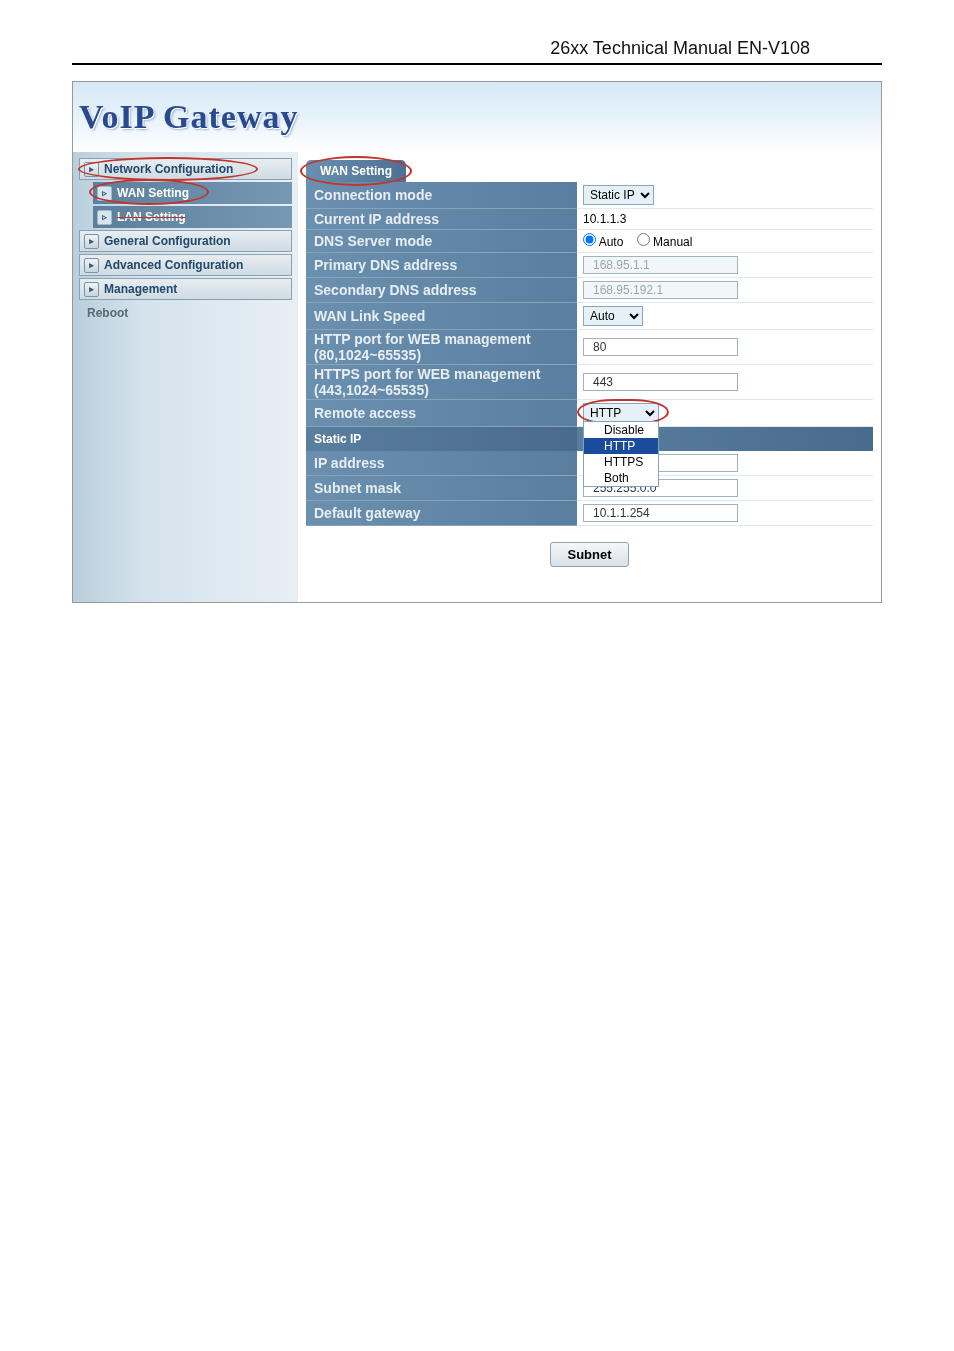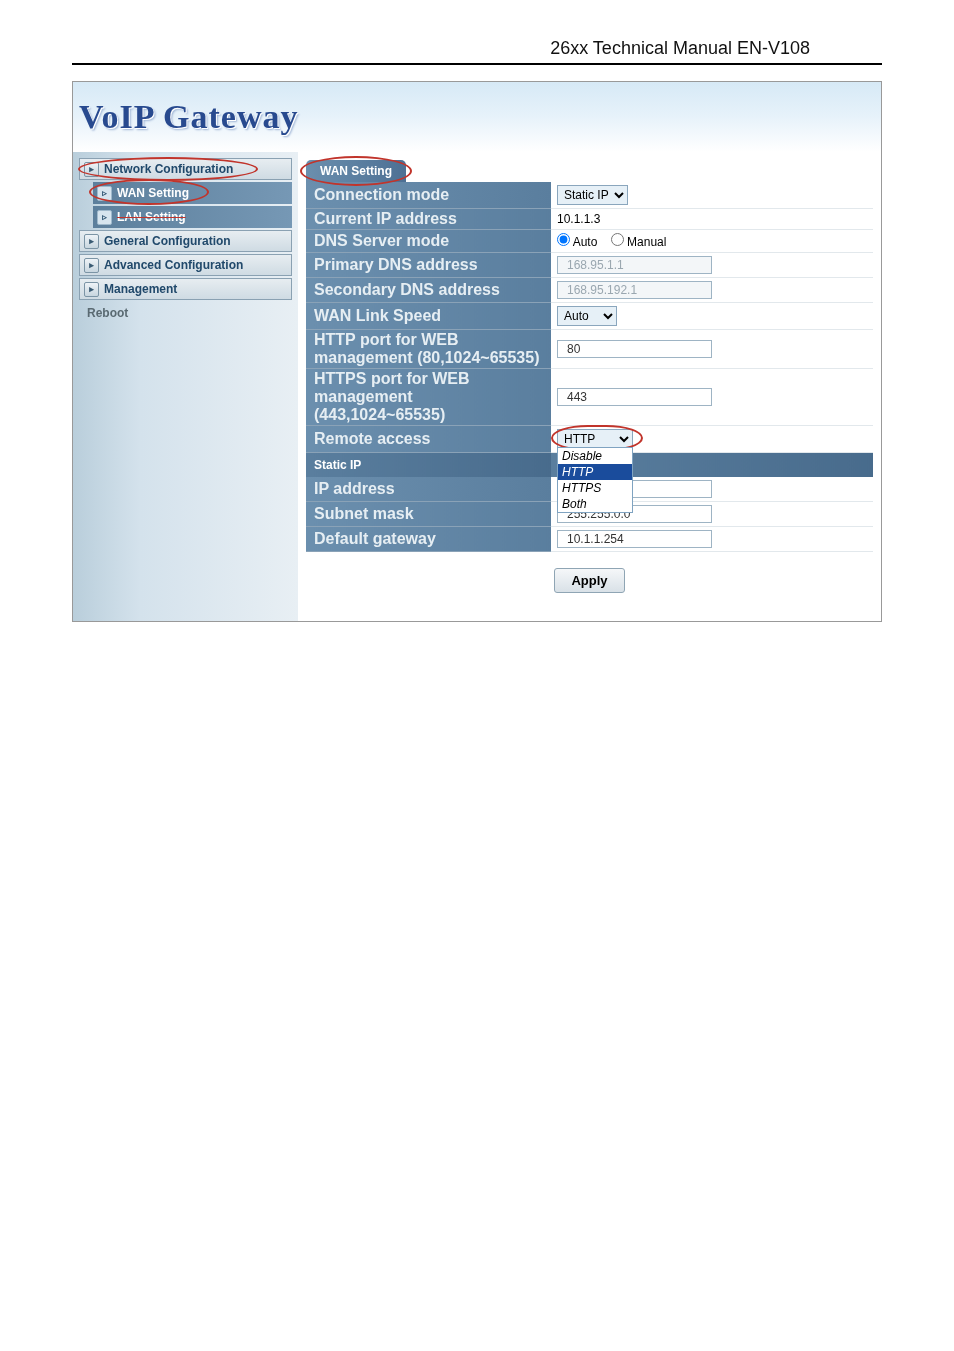--- a/index.html
+++ b/index.html
@@ -100,27 +100,27 @@
     padding: 4px 14px;
     border-radius: 5px 5px 0 0;
     margin-left: 0;
   }
   table.cfg {
     width: 100%;
     border-collapse: collapse;
     font-size: 12px;
   }
   table.cfg td.label {
-    width: 245px;
+    width: 271px;
     background: linear-gradient(to right, #6b8fae 0%, #5a7e9e 100%);
     color: #e6eef3;
     padding: 1px 8px;
     border-bottom: 1px solid #8aa2b7;
     font-weight: bold;
-    font-size: 16px;
+    font-size: 14px;
   }
   table.cfg td.val {
     background: #fff;
     padding: 3px 6px;
     border-bottom: 1px solid #e2e8ec;
     font-size: 12px;
   }
   .sub-head-row td {
     background: linear-gradient(to right, #5a7e9e 0%, #486b8c 100%) !important;
     color:#fff;
@@ -149,21 +149,21 @@
   .dropdown-list {
     position: absolute;
     top: 18px;
     left: 0;
     width: 76px;
     border: 1px solid #7fa3c1;
     background: #fff;
     font-size:12px;
     z-index: 5;
   }
-  .dropdown-list div { padding:1px 4px;font-style:italic; }
+  .dropdown-list div { padding:1px 20px; }
   .dropdown-list .selhi { background:#1a4c9c; color:#fff; }
   .apply-btn {
     display: block;
     margin: 16px auto 8px auto;
     font-size: 13px;
     font-weight: bold;
     padding: 4px 16px;
     background: linear-gradient(to bottom,#f5f7f9,#d9e1e7);
     border: 1px solid #8fa5b4;
     border-radius: 3px;
@@ -308,16 +308,16 @@
           <td class="label">Subnet mask</td>
           <td class="val"><input class="text" value="255.255.0.0" style=""></td>
         </tr>
         <tr>
           <td class="label">Default gateway</td>
           <td class="val"><input class="text" value="10.1.1.254" style=""></td>
         </tr>
       </tbody>
         </table>
 
-      <button class="apply-btn">Apply</button>
+      <button class="apply-btn">Subnet</button>
     </div>
   </div>
 </div>
 
 </body></html>

